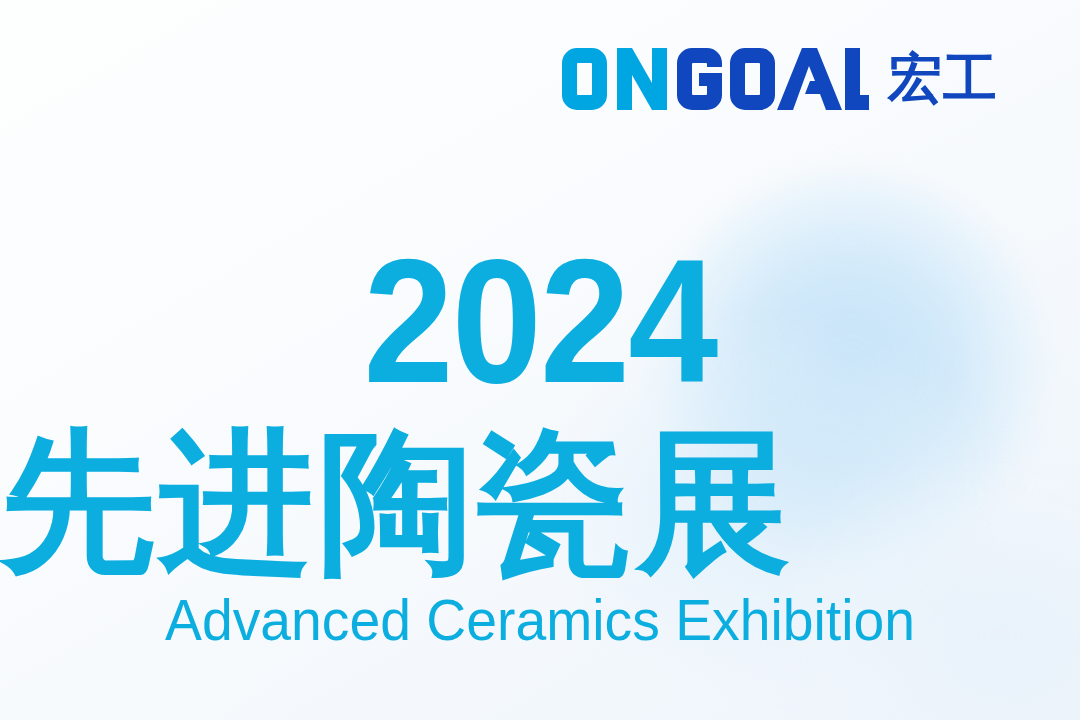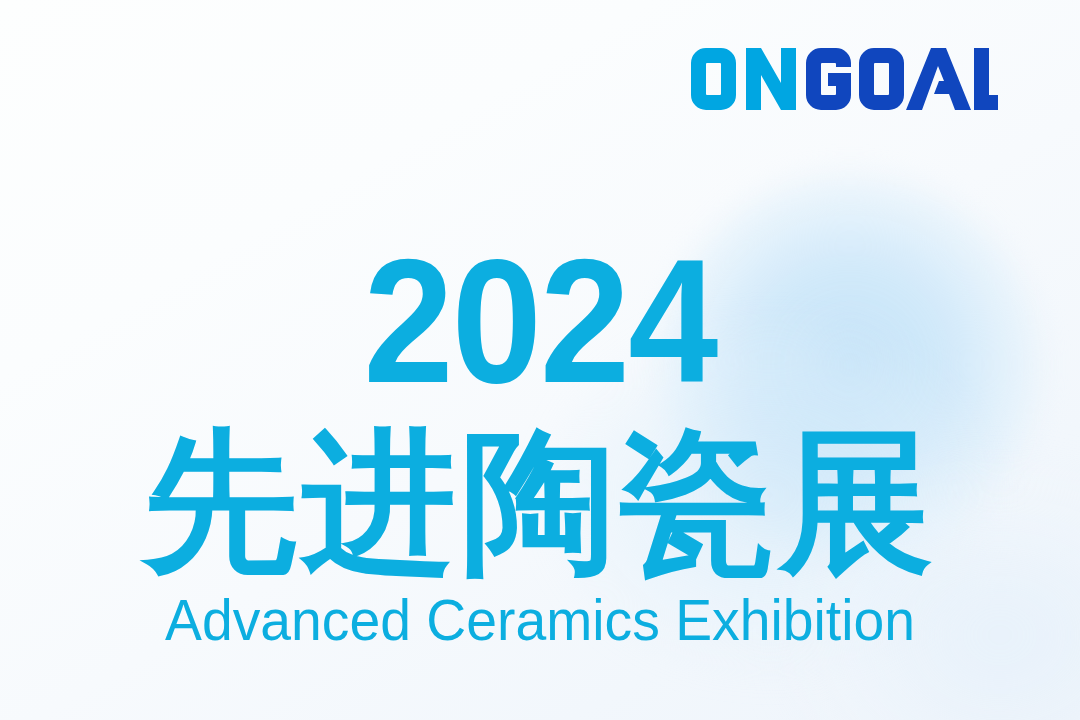--- a/index.html
+++ b/index.html
@@ -110,21 +110,20 @@
     letter-spacing: -2px;
     font-family: "Liberation Sans", "DejaVu Sans", sans-serif;
     transform: scaleX(0.92);
   }
 
   #title-cn {
     position: absolute;
     left: 0;
     top: 425px;
     width: 1080px;
-    text-align: center;
     font-size: 155px;
     line-height: 1;
     font-weight: 700;
     letter-spacing: 4px;
     font-family: "DejaVu Sans", "Liberation Sans", sans-serif;
     white-space: nowrap;
   }
 
   #title-en {
     position: absolute;
@@ -161,20 +160,21 @@
       <path fill="#1046BE" d="M118 15 A15 15 0 0 1 133 0 L148 0 A15 15 0 0 1 163 15 L163 19 L148 19 L148 16 A1 1 0 0 0 147 15 L134 15 A1 1 0 0 0 133 16 L133 46 A1 1 0 0 0 134 47 L147 47 A1 1 0 0 0 148 46 L148 38 L140 38 L140 25 L163 25 L163 47 A15 15 0 0 1 148 62 L133 62 A15 15 0 0 1 118 47 Z"></path>
 
       <path fill="#1046BE" d="M171 15 A15 15 0 0 1 186 0 L201 0 A15 15 0 0 1 216 15 L216 47 A15 15 0 0 1 201 62 L186 62 A15 15 0 0 1 171 47 Z
                                M186 16 L186 46 A1 1 0 0 0 187 47 L200 47 A1 1 0 0 0 201 46 L201 16 A1 1 0 0 0 200 15 L187 15 A1 1 0 0 0 186 16 Z"></path>
 
       <path fill="#1046BE" d="M243 0 L258 0 L283 62 L267 62 L261 46 L246 46 L251 33 L256 33 L250 18 L234 62 L218 62 Z"></path>
 
       <path fill="#1046BE" d="M286 0 L301 0 L301 47 L310 47 L310 62 L286 62 Z"></path>
     </svg>
 
+    <span id="logo-cn-text" style="color:#1046BE">宏工</span>
   </div>
 
   <div id="headline-block">
 
     <div id="year-heading" style="color:#0CAEE0">2024</div>
 
     <div id="title-cn" style="color:#0CAEE0">先进陶瓷展</div>
 
     <div id="title-en" style="color:#0CAEE0">Advanced Ceramics Exhibition</div>
 

